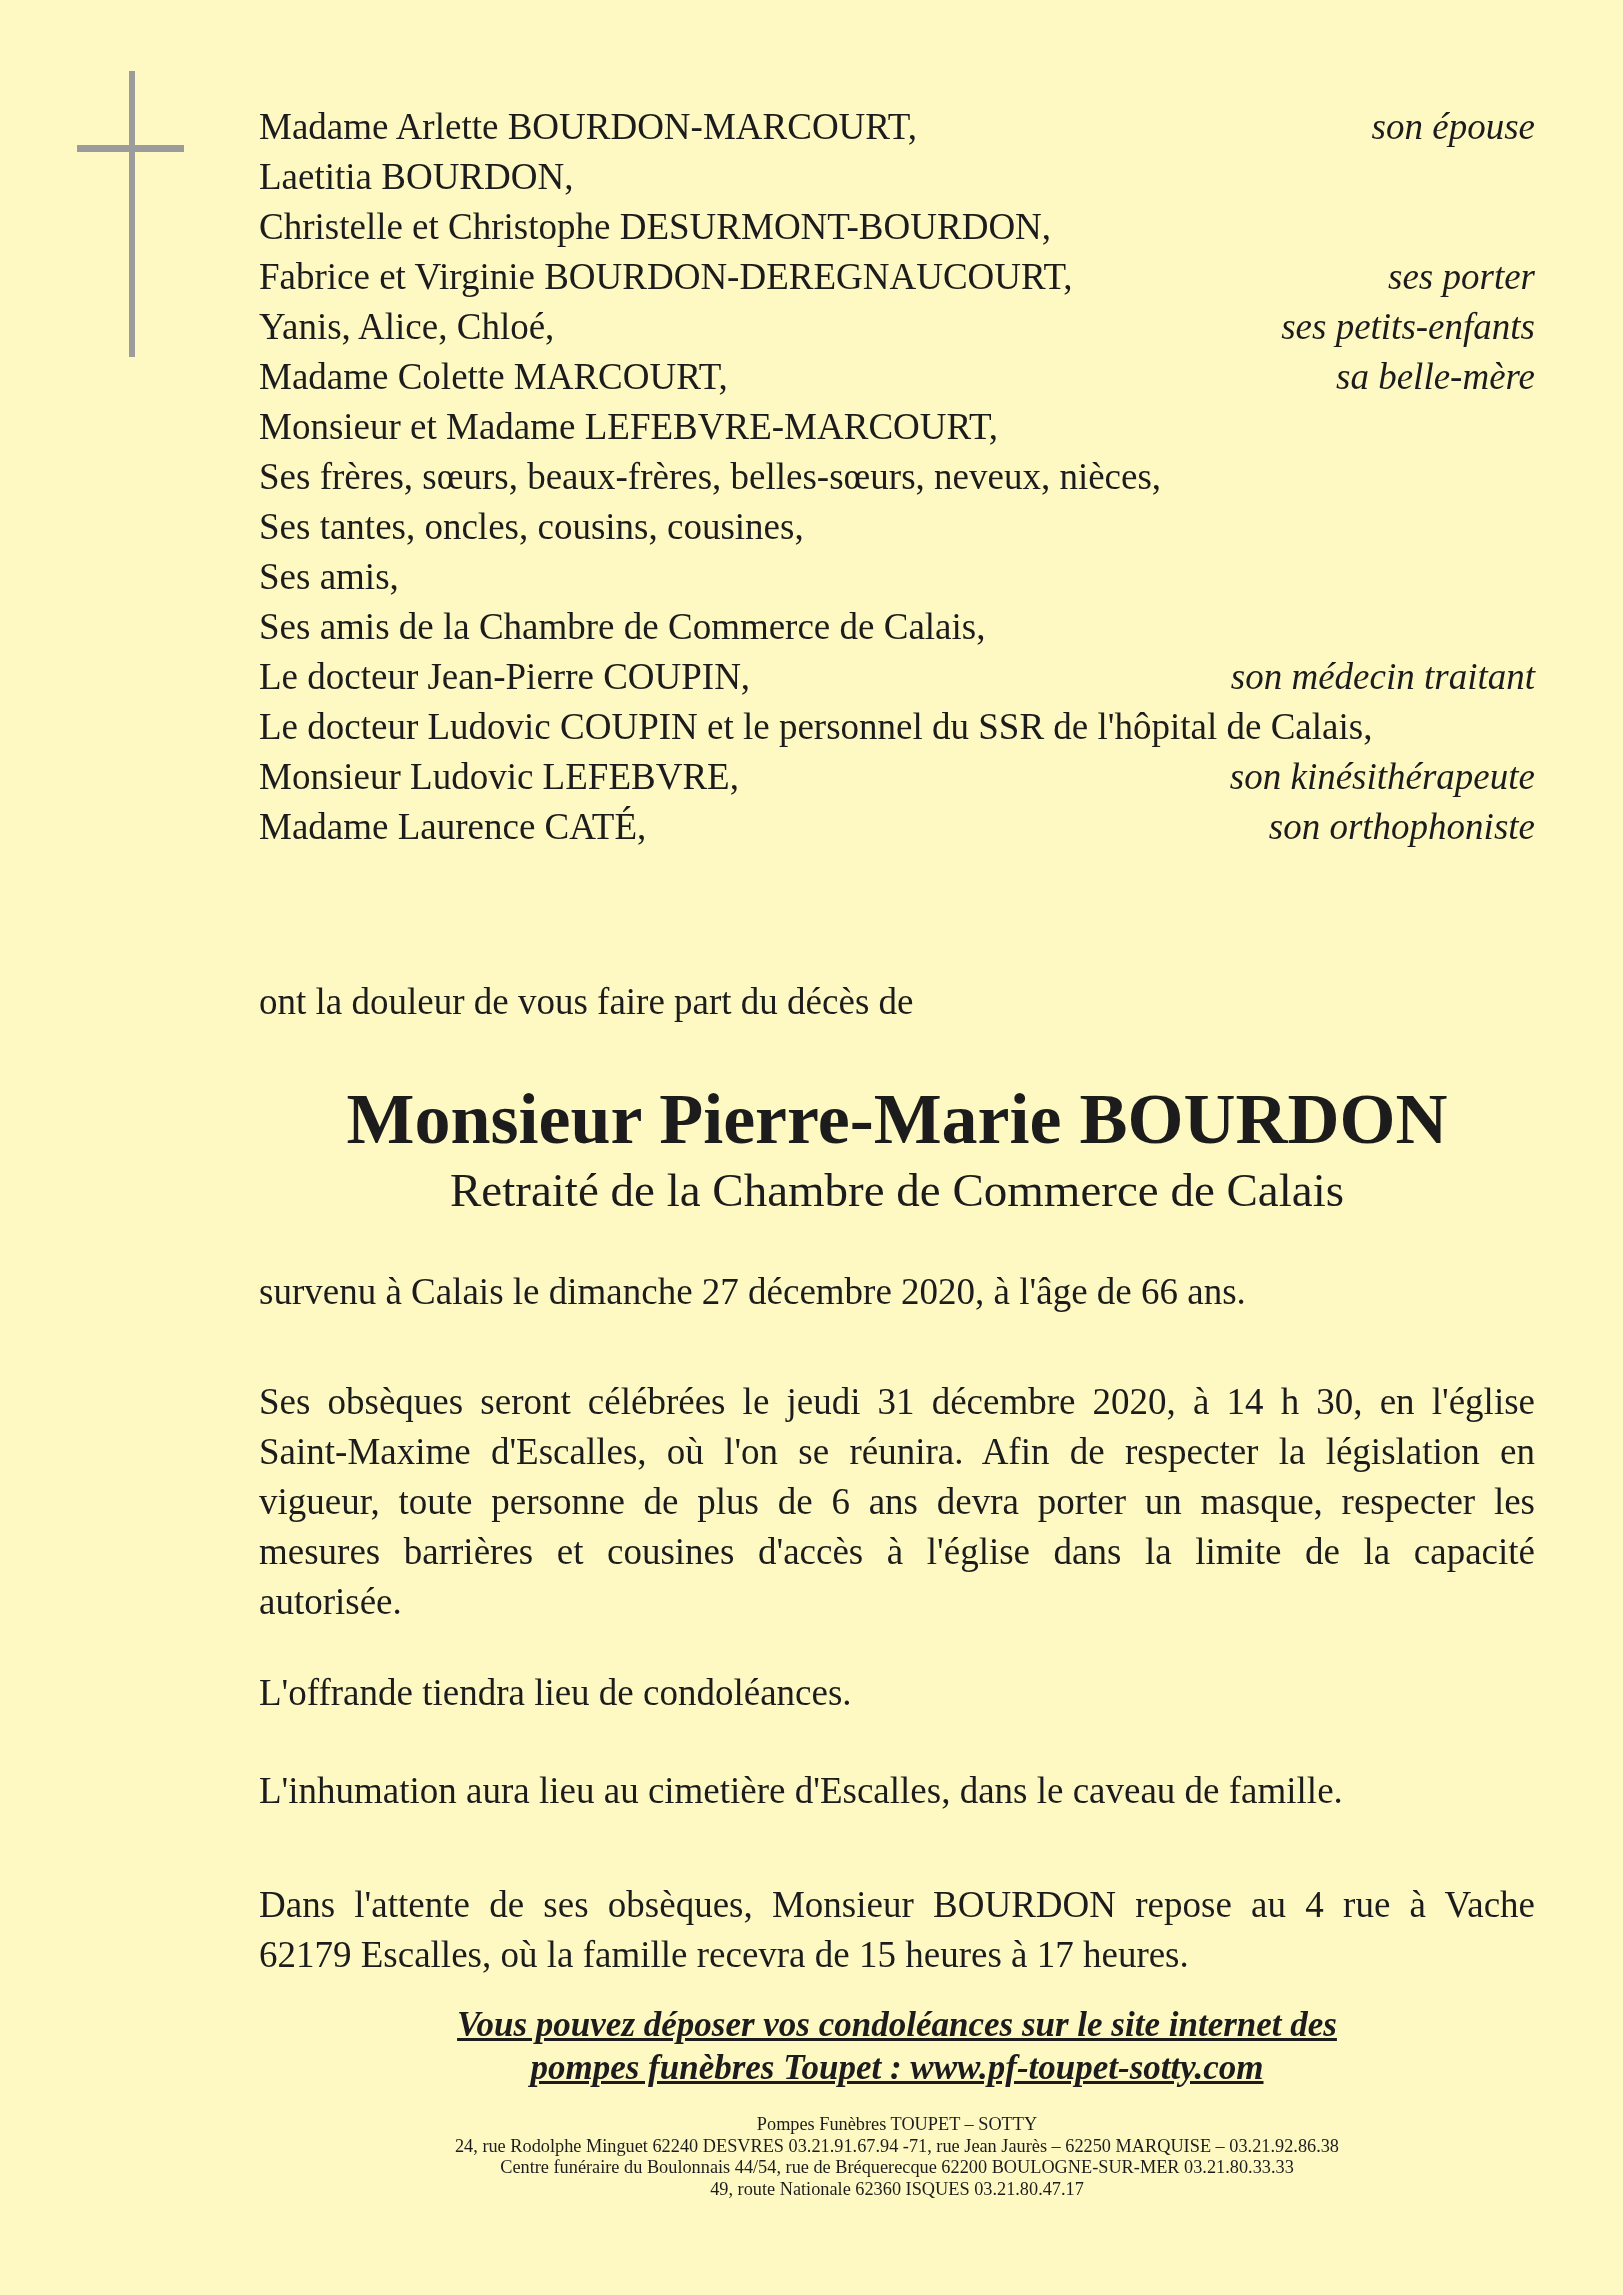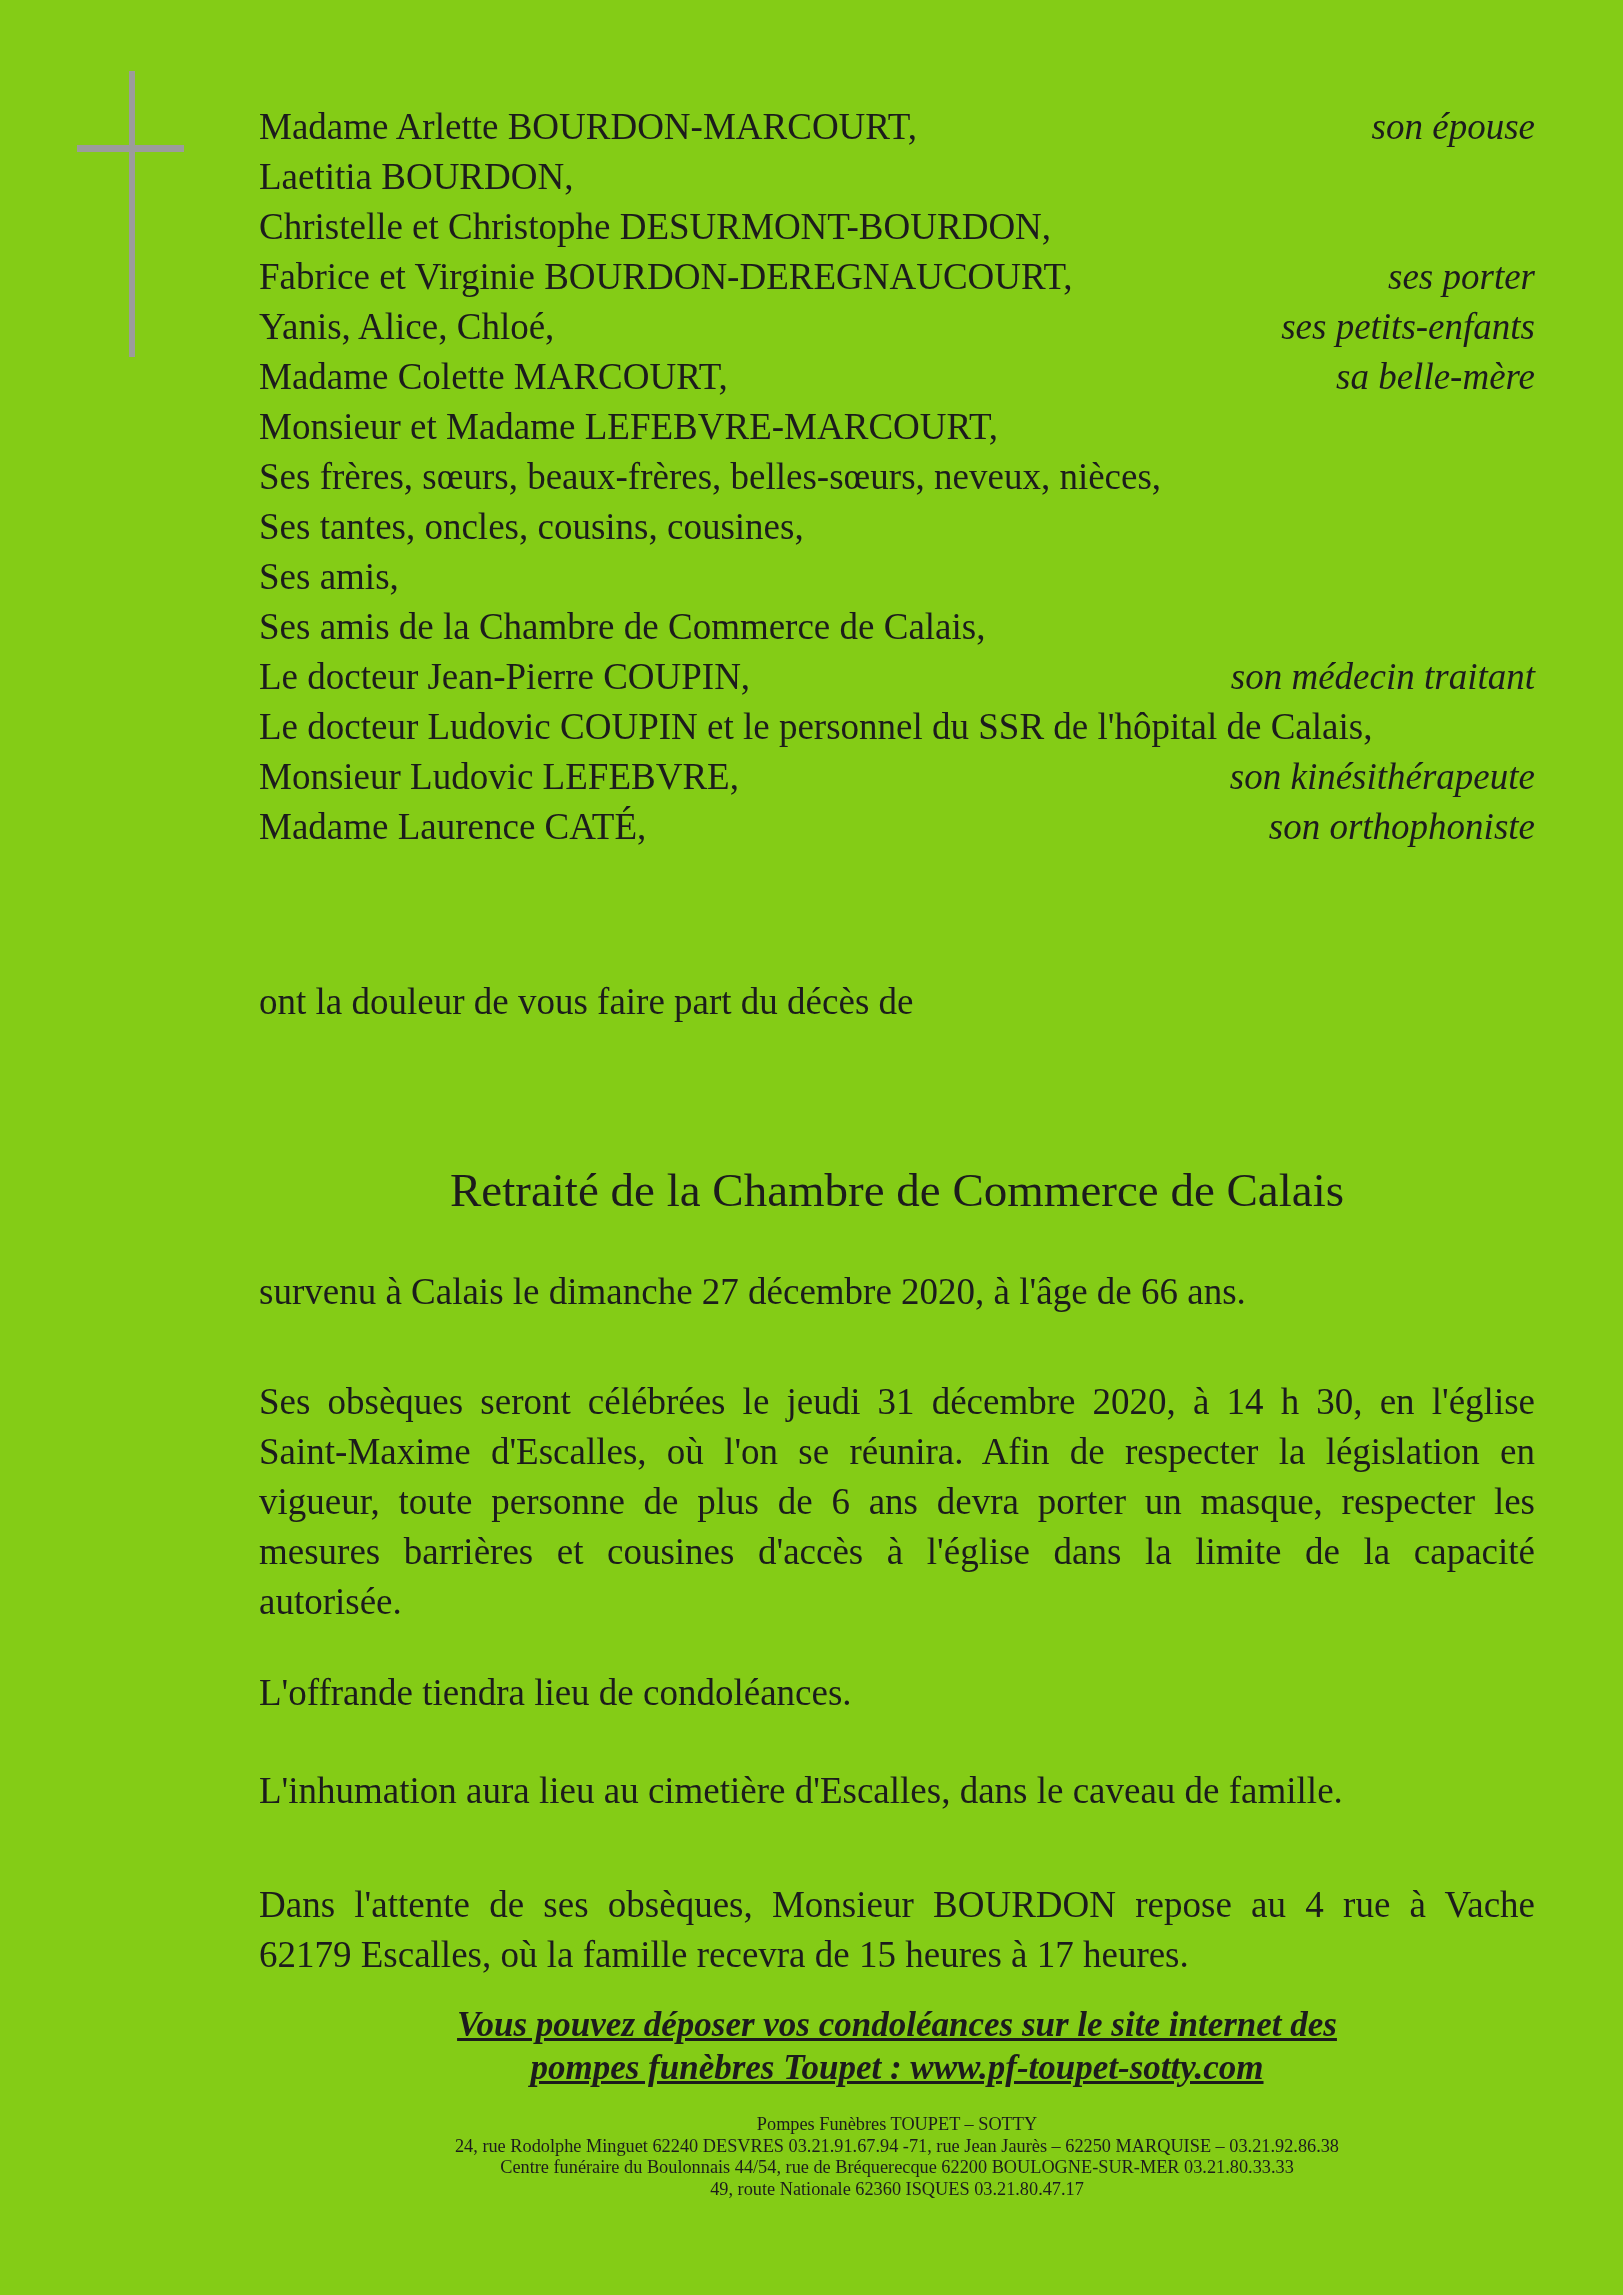--- a/index.html
+++ b/index.html
@@ -4,21 +4,21 @@
 <style>
   html, body {
     margin: 0;
     padding: 0;
     background: #e8e8e8;
   }
   .page {
     position: relative;
     width: 1623px;
     height: 2295px;
-    background: #84cc16;
+    background: #fef9c3;
     font-family: "Liberation Serif", "DejaVu Serif", serif;
     color: #1c1c1c;
     overflow: hidden;
   }
   
   .cross-v {
     position: absolute;
     left: 129px; top: 71px;
     width: 5.9px; height: 286px;
     background: #9c9c9c;
@@ -160,20 +160,21 @@
       <span class="relation">son kinésithérapeute</span>
     </div>
     <div class="family-row">
       <span>Madame Laurence CATÉ,</span>
       <span class="relation">son orthophoniste</span>
     </div>
   </div>
 
   <div class="block intro">ont la douleur de vous faire part du décès de</div>
 
+  <div class="block deceased-name">Monsieur Pierre-Marie BOURDON</div>
   <div class="block deceased-title">Retraité de la Chambre de Commerce de Calais</div>
 
   <div class="block death-line">survenu à Calais le dimanche 27 décembre 2020, à l'âge de  66 ans.</div>
 
   <div class="block para funeral-para">
     <div class="jline">Ses obsèques seront célébrées le jeudi 31 décembre 2020, à  14 h 30, en l'église</div>
     <div class="jline">Saint-Maxime d'Escalles, où l'on se réunira. Afin de respecter la législation en</div>
     <div class="jline">vigueur, toute personne de plus de 6 ans devra porter un masque, respecter les</div>
     <div class="jline">mesures barrières et cousines d'accès à l'église dans la limite de la capacité</div>
     <div>autorisée.</div>

